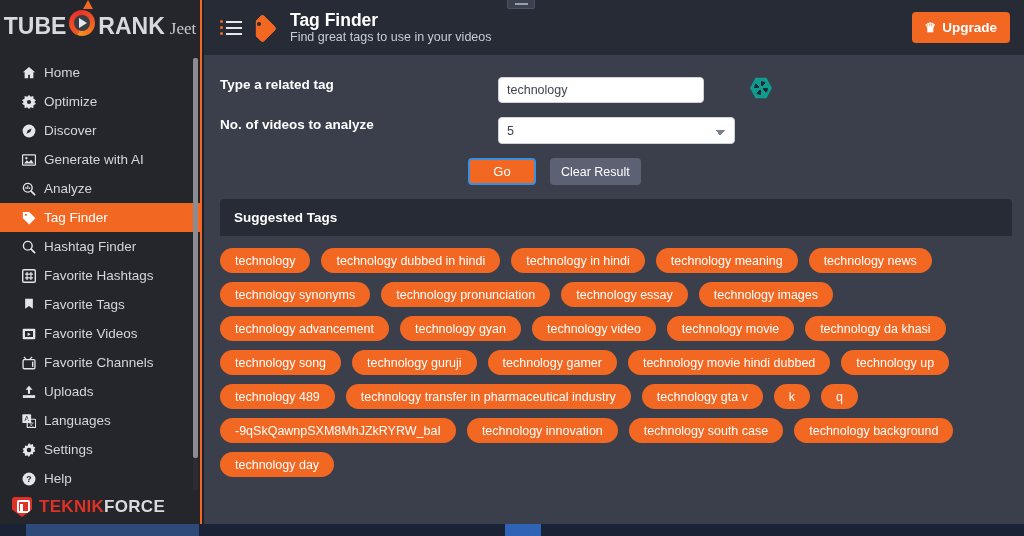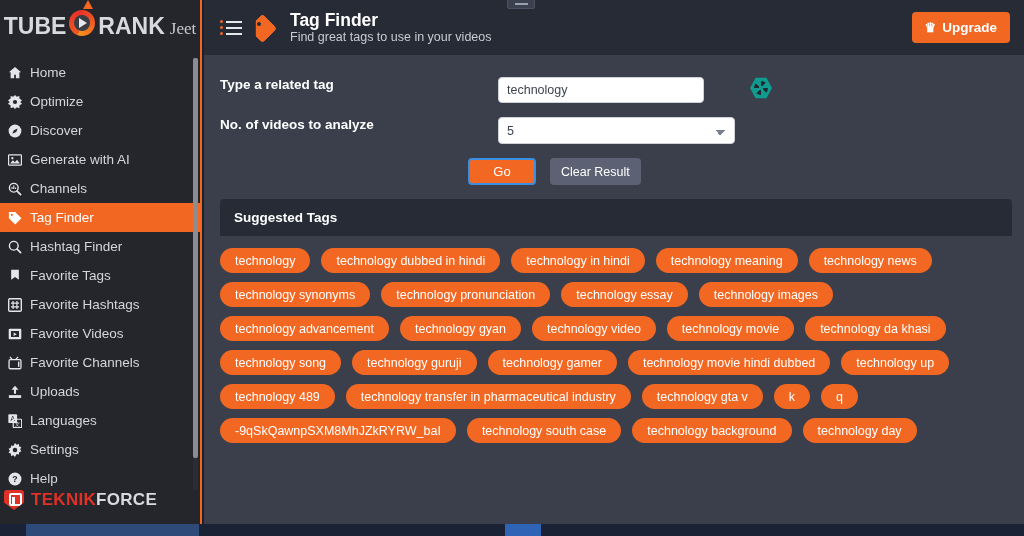--- a/index.html
+++ b/index.html
@@ -60,21 +60,21 @@
     width: 0; height: 0;
     border-left: 5px solid transparent;
     border-right: 5px solid transparent;
     border-bottom: 9px solid #f26722;
   }
 
   .navlist { padding-top: 2px; }
   .navitem {
     display: flex; align-items: center;
     height: 29px;
-    padding-left: 8px;
+    padding-left: 22px;
     color: #d5d6d9;
     font-size: 13.5px;
     cursor: pointer;
   }
   .navitem.active { background: #f26722; color: #ffffff; }
   .navitem .ic {
     width: 22px; display: inline-flex; align-items: center; justify-content: flex-start;
     font-size: 13px; color: #e4e5e8; flex: 0 0 22px;
   }
   .navitem.active .ic { color: #fff; }
@@ -86,21 +86,21 @@
   }
   .sb-scroll-thumb {
     position: absolute; right: 2px; top: 58px; width: 5px; height: 400px;
     background: #8b8d92; border-radius: 2px;
   }
 
   
   .tf-logo {
     position: absolute; left: 0; bottom: 0; width: 202px; height: 34px;
     background: #24262b;
-    display: flex; align-items: flex-start; padding-left: 4px;
+    display: flex; align-items: center; padding-left: 12px;
   }
   .tf-mark {
     width: 20px; height: 20px; background: #e03127; border-radius: 3px;
     position: relative; margin-right: 7px;
     clip-path: polygon(0 0, 100% 0, 100% 62%, 50% 100%, 0 62%);
   }
   .tf-mark::after {
     content: ""; position: absolute; left: 5px; top: 3px;
     width: 9px; height: 9px; border: 2px solid #fff; border-radius: 2px;
   }
@@ -318,21 +318,21 @@
         <span class="lbl">Generate with AI</span>
       </div>
       <div class="navitem">
         <span class="ic">
           <svg width="14" height="14" viewBox="0 0 16 16">
               <circle cx="6.6" cy="6.6" r="5" fill="none" stroke="currentColor" stroke-width="1.6"></circle>
               <path stroke="currentColor" stroke-width="1.3" d="M4.6 8V5.6M6.6 8V4M8.6 8V6.4"></path>
               <path stroke="currentColor" stroke-width="2" stroke-linecap="round" d="M10.4 10.4L14.4 14.4"></path>
             </svg>
         </span>
-        <span class="lbl">Channels</span>
+        <span class="lbl">Analyze</span>
       </div>
       <div class="navitem active">
         <span class="ic">
           <svg width="14" height="14" viewBox="0 0 16 16">
               <path fill="currentColor" d="M1 1h7.2L15.4 8.2 8.2 15.4 1 8.2z"></path>
               <circle cx="4.4" cy="4.4" r="1.3" fill="#f26722"></circle>
             </svg>
         </span>
         <span class="lbl">Tag Finder</span>
       </div>
@@ -341,33 +341,33 @@
           <svg width="14" height="14" viewBox="0 0 16 16">
               <circle cx="6.6" cy="6.6" r="5" fill="none" stroke="currentColor" stroke-width="1.6"></circle>
               <path stroke="currentColor" stroke-width="2" stroke-linecap="round" d="M10.4 10.4L14.4 14.4"></path>
             </svg>
         </span>
         <span class="lbl">Hashtag Finder</span>
       </div>
       <div class="navitem">
         <span class="ic">
           <svg width="14" height="14" viewBox="0 0 16 16">
-              <path fill="currentColor" d="M3.6 0.8h8.8v11.4L8 9.2 3.6 12.2z"></path>
-            </svg>
-        </span>
-        <span class="lbl">Favorite Tags</span>
-      </div>
-      <div class="navitem">
-        <span class="ic">
-          <svg width="14" height="14" viewBox="0 0 16 16">
               <rect x="0.8" y="0.8" width="14.4" height="14.4" rx="1.4" fill="none" stroke="currentColor" stroke-width="1.6"></rect>
               <path stroke="currentColor" stroke-width="1.4" d="M5.8 3.4v9.2M10.2 3.4v9.2M3.4 5.8h9.2M3.4 10.2h9.2"></path>
             </svg>
         </span>
         <span class="lbl">Favorite Hashtags</span>
+      </div>
+      <div class="navitem">
+        <span class="ic">
+          <svg width="14" height="14" viewBox="0 0 16 16">
+              <path fill="currentColor" d="M3.6 0.8h8.8v11.4L8 9.2 3.6 12.2z"></path>
+            </svg>
+        </span>
+        <span class="lbl">Favorite Tags</span>
       </div>
       <div class="navitem">
         <span class="ic">
           <svg width="14" height="14" viewBox="0 0 16 16">
               <rect x="0.8" y="2" width="14.4" height="12" rx="1.2" fill="currentColor"></rect>
               <rect x="3.4" y="4.6" width="9.2" height="6.8" fill="#24262b"></rect>
               <path fill="currentColor" d="M6.4 6.2l3.6 2-3.6 2z"></path>
             </svg>
         </span>
         <span class="lbl">Favorite Videos</span>
@@ -523,20 +523,21 @@
           <span class="pill">technology guruji</span>
           <span class="pill">technology gamer</span>
           <span class="pill">technology movie hindi dubbed</span>
           <span class="pill">technology up</span>
           <span class="pill">technology 489</span>
           <span class="pill">technology transfer in pharmaceutical industry</span>
           <span class="pill">technology gta v</span>
           <span class="pill">k</span>
           <span class="pill">q</span>
           <span class="pill">-9qSkQawnpSXM8MhJZkRYRW_baI</span>
+          <span class="pill">technology innovation</span>
           <span class="pill">technology south case</span>
           <span class="pill">technology background</span>
           <span class="pill">technology day</span>
         </div>
     </div>
   </div>
 
   <div class="taskbar">
     <div class="tb-active"></div>
     <div class="tb-blue"></div>

